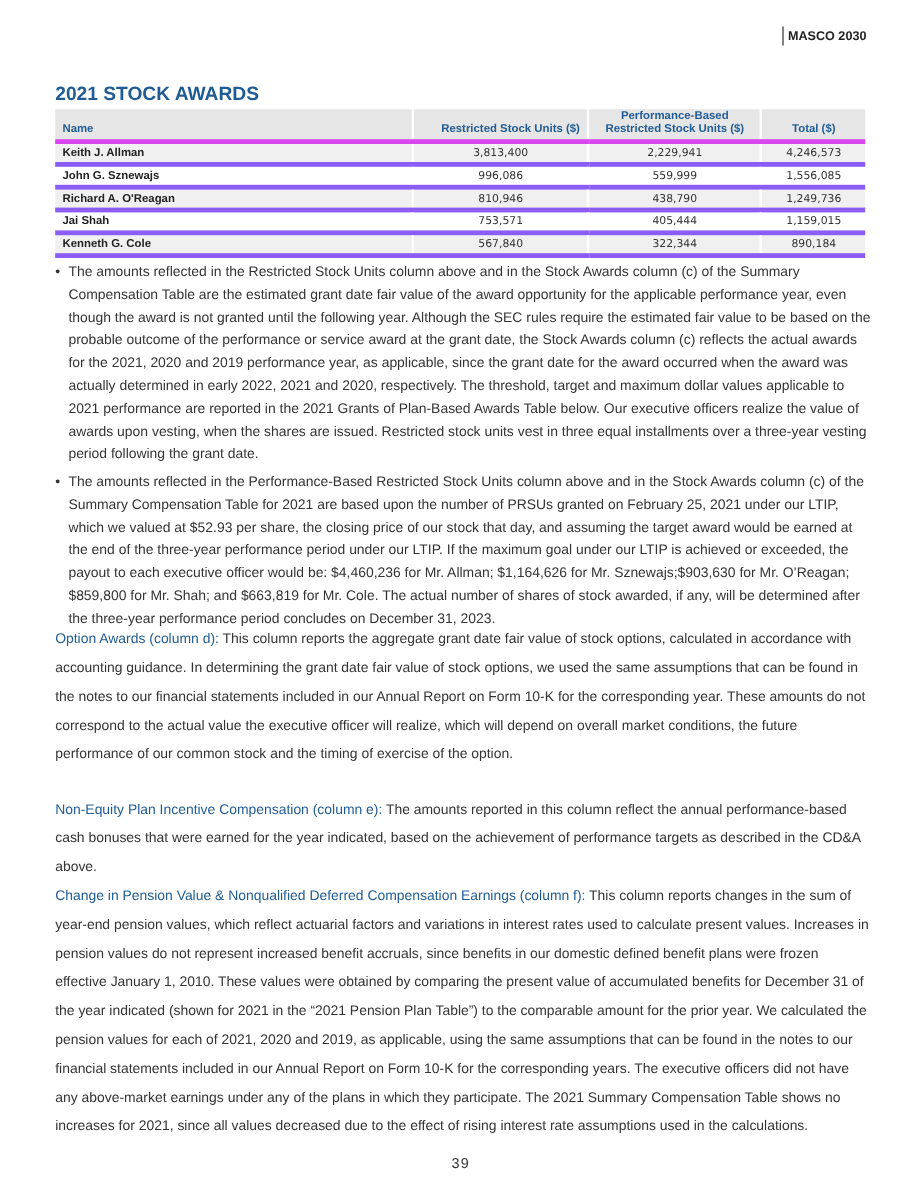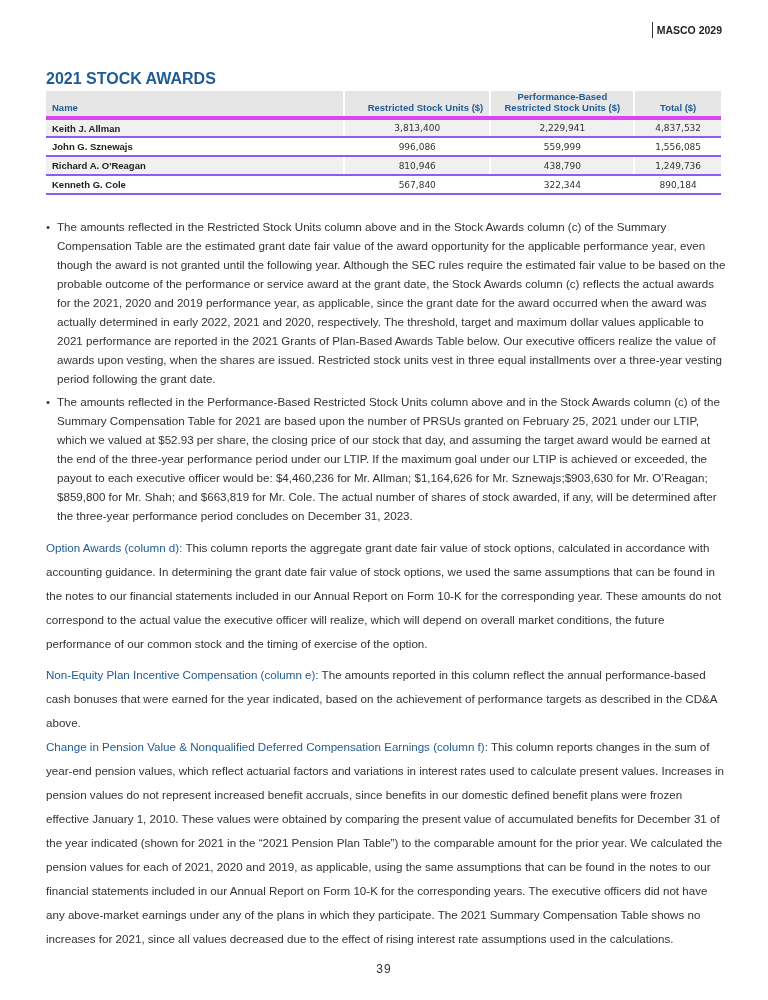--- a/index.html
+++ b/index.html
@@ -29,55 +29,55 @@
     vertical-align: bottom; padding: 0 6px 3px 6px; height: 27px;
     border-bottom: 4px solid #d946ef; line-height: 11px;
   }
   table.awards th + th { border-left: 2px solid #fff; }
   table.awards th.name { text-align: left; width: 296px; padding-left: 6px; }
   table.awards th.num { text-align: center; }
   table.awards th.rsu { width: 145px; text-align: right; }
   table.awards th.prsu { width: 143px; }
   table.awards th.total { width: 86px; }
   table.awards td {
-    height: 19px; padding: 0 6px; border-bottom: 2px solid #8b5cf6;
+    height: 19px; padding: 0 6px; border-bottom: 4px solid #8b5cf6;
     color: #333;
   }
   table.awards td + td { border-left: 2px solid #fff; }
   table.awards tr:nth-child(odd) td { background: #f0f0f0; }
   table.awards tr:nth-child(even) td { background: #ffffff; }
   table.awards td.name { font-weight: bold; color: #222; text-align: left; }
   table.awards td.num { text-align: center; font-family: "DejaVu Sans", sans-serif; font-size: 9px; }
 
   .body-text {
     position: absolute; left: 46px; width: 680px;
     font-size: 11.6px; line-height: 19.5px; color: #333;
     font-family: "Liberation Sans", sans-serif;
   }
   .bullets { top: 217px; }
   .bullet-item { position: relative; padding-left: 11px; margin-bottom: 4px; line-height: 19px; }
   .bullet-item .dot { position: absolute; left: 0; top: 0; }
   .para { margin-bottom: 10px; line-height: 24px; }
   .para .lead { color: #1f5b94; }
 
-  .p1 { top: 536px; }
+  .p1 { top: 521px; }
   .p2 { top: 663px; }
   .p3 { top: 735px; }
 
   .page-num {
     position: absolute; top: 962px; left: 0; width: 768px; text-align: center;
     font-size: 12px; color: #333; letter-spacing: 1px;
   }
 </style>
 </head>
 <body>
 
 <div class="header">
   <span class="sep"></span>
-  <span class="brand">MASCO 2029</span>
+  <span class="brand">MASCO 2030</span>
 </div>
 
 <div class="title">2021 STOCK AWARDS</div>
 
 <table class="awards">
   <thead>
     <tr>
       <th class="name">Name</th>
       <th class="num rsu">Restricted Stock Units ($)</th>
       <th class="num prsu">
@@ -85,33 +85,39 @@
         <span>Restricted Stock Units ($)</span>
       </th>
       <th class="num total">Total ($)</th>
     </tr>
   </thead>
   <tbody>
     <tr>
       <td class="name">Keith J. Allman</td>
       <td class="num">3,813,400</td>
       <td class="num">2,229,941</td>
-      <td class="num">4,837,532</td>
+      <td class="num">4,246,573</td>
     </tr>
     <tr>
       <td class="name">John G. Sznewajs</td>
       <td class="num">996,086</td>
       <td class="num">559,999</td>
       <td class="num">1,556,085</td>
     </tr>
     <tr>
       <td class="name">Richard A. O'Reagan</td>
       <td class="num">810,946</td>
       <td class="num">438,790</td>
       <td class="num">1,249,736</td>
+    </tr>
+    <tr>
+      <td class="name">Jai Shah</td>
+      <td class="num">753,571</td>
+      <td class="num">405,444</td>
+      <td class="num">1,159,015</td>
     </tr>
     <tr>
       <td class="name">Kenneth G. Cole</td>
       <td class="num">567,840</td>
       <td class="num">322,344</td>
       <td class="num">890,184</td>
     </tr>
   </tbody>
 </table>
 

